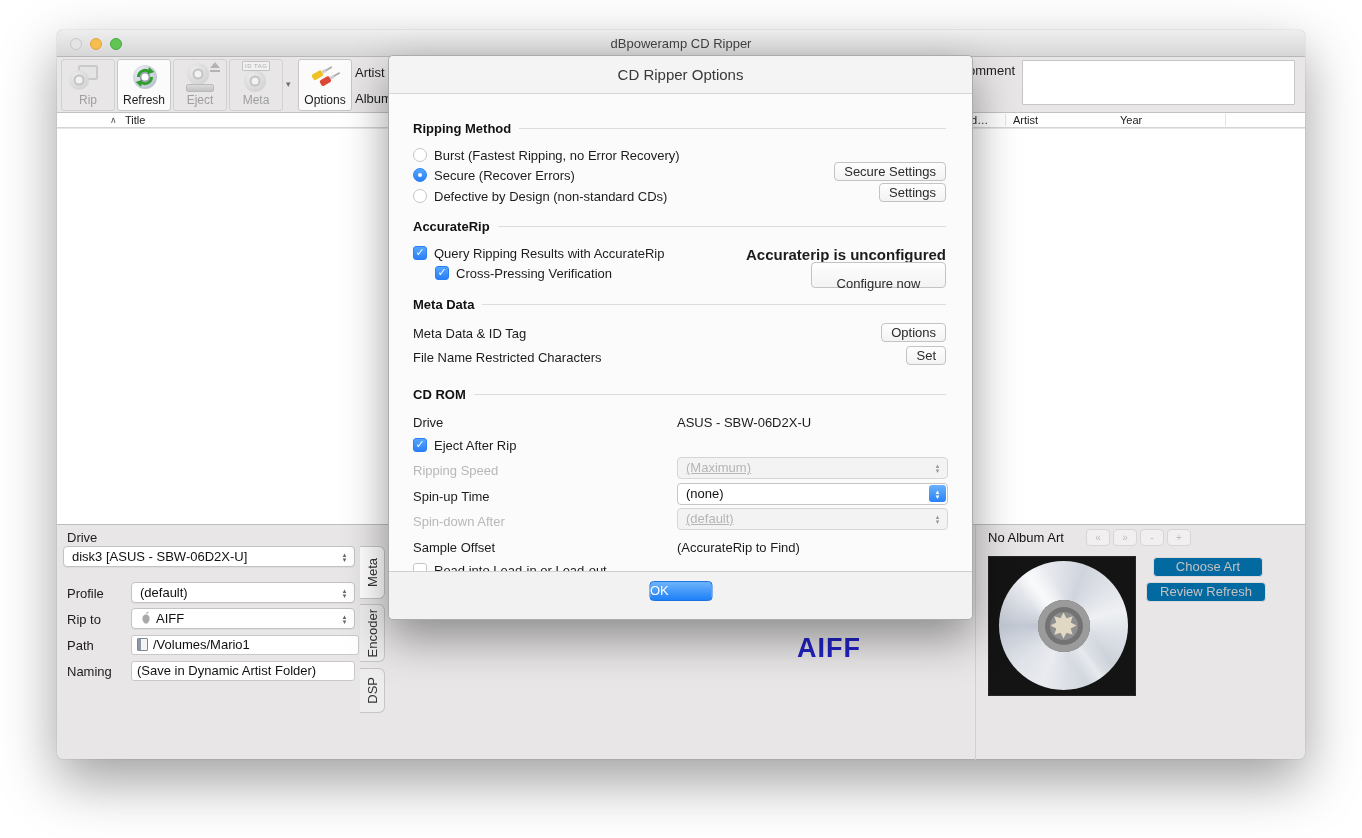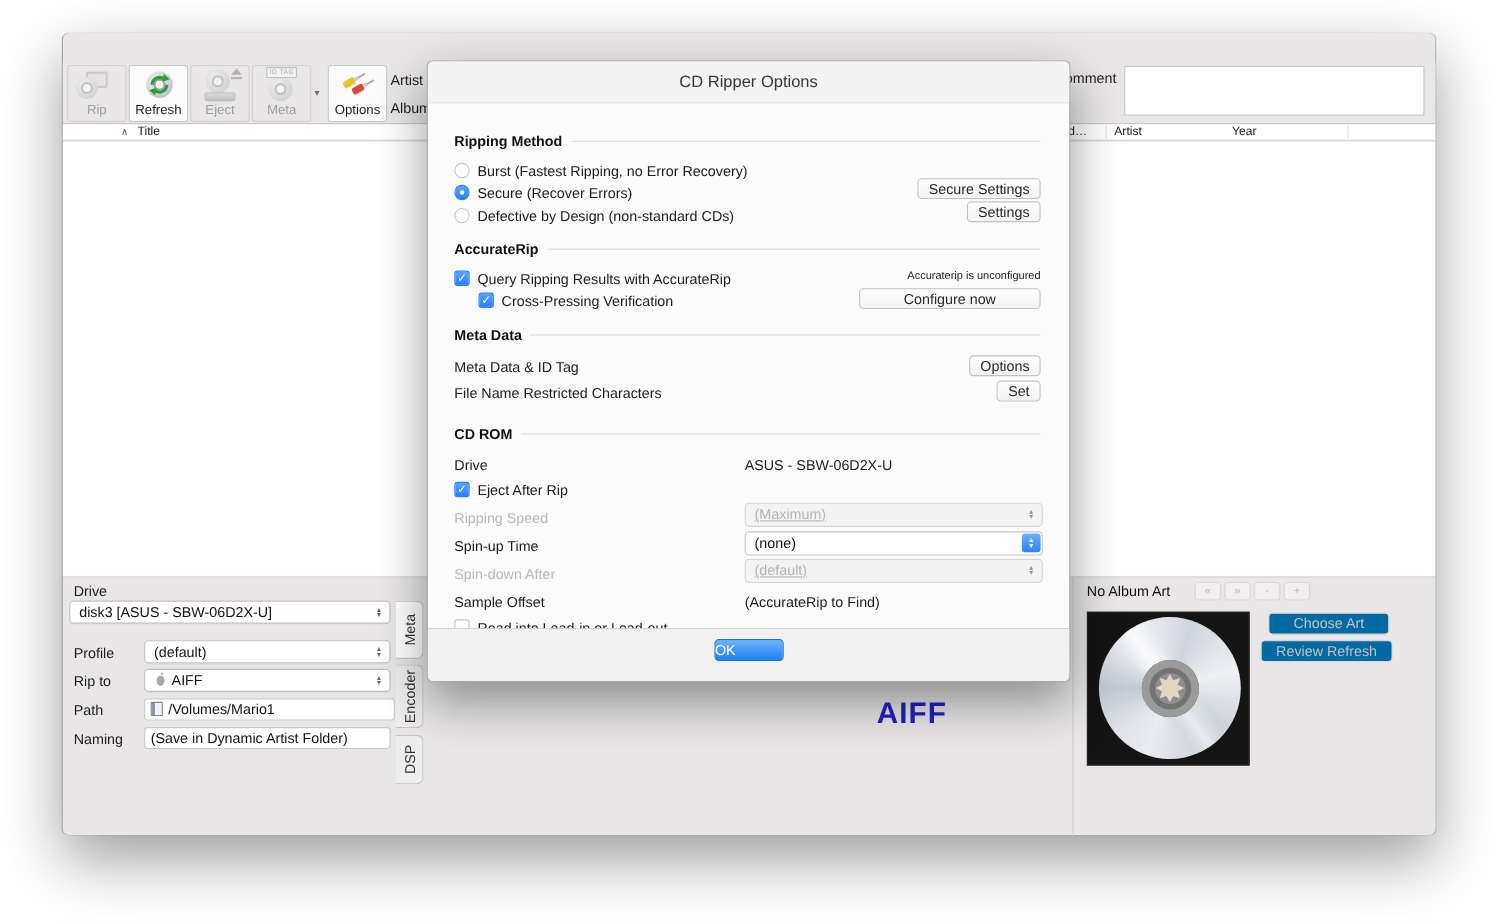--- a/index.html
+++ b/index.html
@@ -127,32 +127,38 @@
   .chk.on::after { content:"✓"; position:absolute; left:1.5px; top:-1px; color:#fff; font-size:11px; font-weight:700; }
   .dlg-btn { position:absolute; right:26px; height:19px; padding:0 9px; font-size:13px; color:#2a2a2a;
              background:linear-gradient(#fefefe,#f3f3f3); border:1px solid #c3c3c3; border-radius:4px;
              line-height:17px; text-align:center; }
   .dlg-select { position:absolute; left:288px; width:271px; height:22px; background:#ffffff;
                 border:1px solid #c6c6c6; border-radius:4px; font-size:13px; line-height:20px;
                 padding-left:8px; color:#111; }
   .dlg-select.disabled { background:#f3f3f3; color:#b5b5b5; border-color:#d6d6d6;text-decoration:underline; }
   .dlg-value { position:absolute; left:288px; height:18px; font-size:13px; color:#1c1c1c;
                display:flex; align-items:center; }
-  .status-note { position:absolute; right:26px; font-size:10px; font-weight:400; color:#1c1c1c; }
+  .status-note { position:absolute; right:26px; font-size:15px; font-weight:700; color:#1c1c1c; }
   #dlg-footer { position:absolute; left:0; bottom:0; width:100%; height:48px; background:#f2f2f2;
                 border-top:1px solid #cfcfcf; border-radius:0 0 5px 5px; z-index:5; }
   #ok-btn { position:absolute; left:50%; top:9px; transform:translateX(-50%); width:63px; height:20px;
             background:linear-gradient(#6db3fb,#1e80f8); border:1px solid #1b72e0; border-radius:4px;
             color:#ffffff; font-size:13px; text-align:left; line-height:18px; }
 </style>
 </head>
 <body>
 
 <div id="window">
 
+  <div id="titlebar">
+    <div class="tl close"></div>
+    <div class="tl min"></div>
+    <div class="tl zoom"></div>
+    <div id="win-title">dBpoweramp CD Ripper</div>
+  </div>
 
   <div id="toolbar">
 
     <div class="tbtn disabled" style="left:4px;">
       <div class="ticon">
         <div class="abs" style="left:16px;top:5px;width:20px;height:15px;border:2px solid #aab1bc;border-radius:2px;background:#dfe3e8;"></div>
         <div class="disc" style="left:7px;top:10px;width:20px;height:20px;"></div>
       </div>
       <span class="tlabel">Rip</span>
     </div>
@@ -326,21 +332,21 @@
     </div>
     <div class="drow" style="top:149px;">
       <span class="chk on"></span>
       <span>Query Ripping Results with AccurateRip</span>
     </div>
     <div class="status-note" style="top:151px;">Accuraterip is unconfigured</div>
     <div class="drow" style="top:169px;left:46px;">
       <span class="chk on"></span>
       <span>Cross-Pressing Verification</span>
     </div>
-    <div class="dlg-btn" style="top:167px;width:165px;padding:0;">Configure now</div>
+    <div class="dlg-btn" style="top:167px;width:135px;padding:12px;">Configure now</div>
 
     <div class="sec-head" style="top:201px;">
       <span>Meta Data</span>
       <div class="rule"></div>
     </div>
     <div class="drow" style="top:229px;">
       <span>Meta Data &amp; ID Tag</span>
     </div>
     <div class="dlg-btn" style="top:228px;">Options</div>
     <div class="drow" style="top:253px;">

